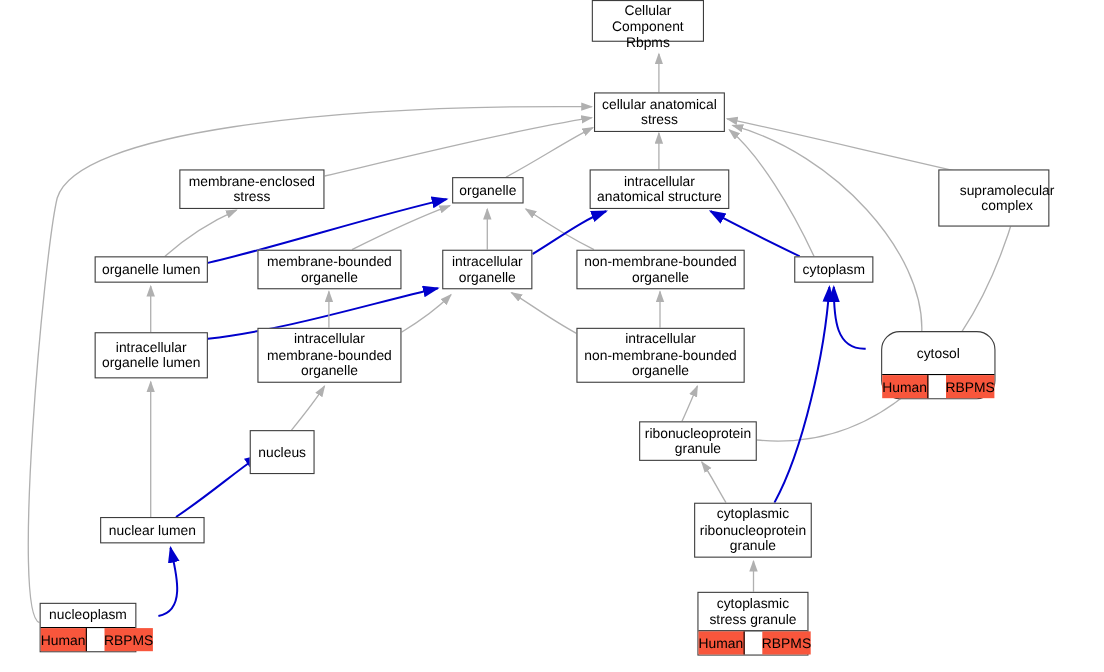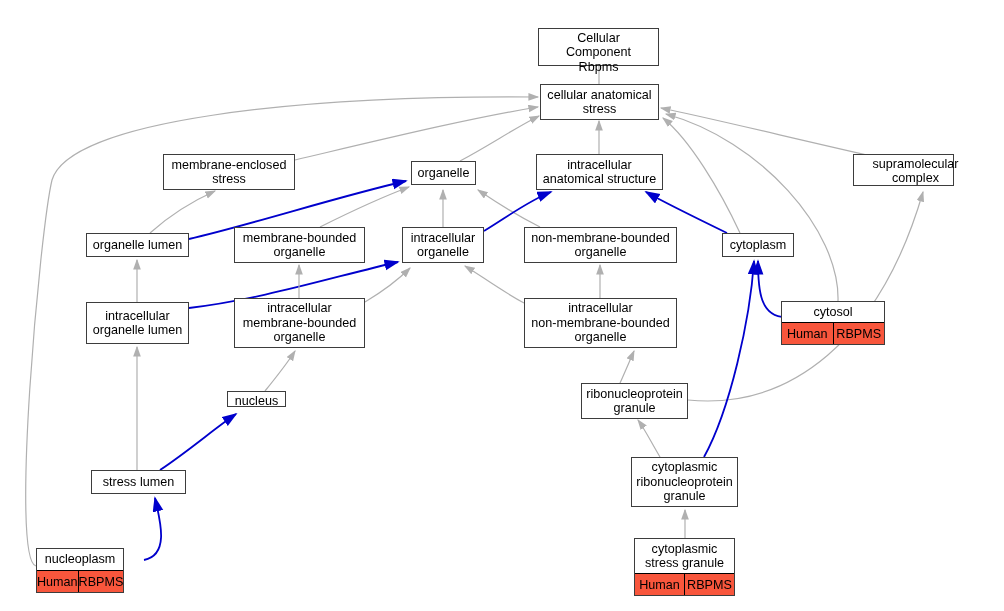--- a/index.html
+++ b/index.html
@@ -6,21 +6,21 @@
   html,body{margin:0;padding:0;background:#ffffff;}
   #stage{position:relative;width:1004px;height:611px;background:#ffffff;
          font-family:"Liberation Sans",sans-serif;overflow:hidden;}
   #edges{position:absolute;left:0;top:0;width:1004px;height:611px;}
   .node{position:absolute;box-sizing:border-box;background:#ffffff;
         border:1.4px solid #3d3d3d;display:flex;flex-direction:column;
         align-items:stretch;justify-content:flex-start;}
   .node .title{flex:1;display:flex;align-items:center;justify-content:center;
         text-align:center;font-size:12.6px;color:#000;line-height:14.4px;
         padding:2px 4px;white-space:pre-line;}
-  .ann{display:flex;height:21px;border-top:1.4px solid #000;}
+  .ann{display:flex;height:21px;border-top:1.4px solid #000;gap:16px;}
   .ann .cell{flex:1;display:flex;align-items:center;justify-content:center;
         background:#f8563c;color:#000;font-size:12.6px;line-height:14px;}
   .ann .cell.left{border-right:1.4px solid #000;}
 </style>
 </head>
 <body>
 
 <div id="stage">
   <svg id="edges" viewBox="0 0 1004 611" xmlns="http://www.w3.org/2000/svg">
     <defs>
@@ -59,40 +59,40 @@
         <path d="M688,400 C790,410 880,340 923,192" fill="none" stroke="#b0b0b0" stroke-width="1.2" marker-end="url(#ah-gray)"></path>
         <path d="M160,470 C190,450 215,428 236,414" fill="none" stroke="#0000cc" stroke-width="1.8" marker-end="url(#ah-blue)"></path>
         <path d="M137,470 L137,347" fill="none" stroke="#b0b0b0" stroke-width="1.2" marker-end="url(#ah-gray)"></path>
         <path d="M660,457 C650,440 644,428 638,420" fill="none" stroke="#b0b0b0" stroke-width="1.2" marker-end="url(#ah-gray)"></path>
         <path d="M704,457 C730,410 750,320 754,261" fill="none" stroke="#0000cc" stroke-width="1.8" marker-end="url(#ah-blue)"></path>
         <path d="M144,560 C170,555 160,520 155,498" fill="none" stroke="#0000cc" stroke-width="1.8" marker-end="url(#ah-blue)"></path>
         <path d="M685,538 L685,510" fill="none" stroke="#b0b0b0" stroke-width="1.2" marker-end="url(#ah-gray)"></path>
       </g>
   </svg>
   <div id="node-layer">
-      <div class="node" style="left: 538px; top: 28px; width: 121px; height: 38px;">
+      <div class="node" style="left: 538px; top: 0; width: 102px; height: 38px;">
         <div class="title">Cellular Component
 Rbpms</div>
       </div>
       <div class="node" style="left: 540px; top: 84px; width: 119px; height: 36px;">
         <div class="title">cellular anatomical
 stress</div>
       </div>
       <div class="node" style="left: 163px; top: 154px; width: 132px; height: 36px;">
         <div class="title">membrane-enclosed
 stress</div>
       </div>
       <div class="node" style="left: 411px; top: 161px; width: 65px; height: 24px;">
         <div class="title">organelle</div>
       </div>
       <div class="node" style="left: 536px; top: 154px; width: 127px; height: 36px;">
         <div class="title">intracellular
 anatomical structure</div>
       </div>
-      <div class="node" style="left: 853px; top: 154px; width: 101px; height: 32px; padding-left: 24px;">
+      <div class="node" style="left: 853px; top: 154px; width: 101px; height: 52px; padding-left: 24px;">
         <div class="title">supramolecular
 complex</div>
       </div>
       <div class="node" style="left: 86px; top: 233px; width: 103px; height: 24px;">
         <div class="title">organelle lumen</div>
       </div>
       <div class="node" style="left: 234px; top: 227px; width: 131px; height: 36px;">
         <div class="title">membrane-bounded
 organelle</div>
       </div>
@@ -114,41 +114,41 @@
       <div class="node" style="left: 234px; top: 298px; width: 131px; height: 50px;">
         <div class="title">intracellular
 membrane-bounded
 organelle</div>
       </div>
       <div class="node" style="left: 524px; top: 298px; width: 153px; height: 50px;">
         <div class="title">intracellular
 non-membrane-bounded
 organelle</div>
       </div>
-      <div class="node" style="left: 781px; top: 301px; width: 104px; height: 44px;">
+      <div class="node" style="left: 801px; top: 301px; width: 104px; height: 62px; border-radius: 17px;">
         <div class="title">cytosol</div>
         <div class="ann">
           <div class="cell left">Human</div>
           <div class="cell">RBPMS</div>
         </div>
       </div>
-      <div class="node" style="left: 227px; top: 391px; width: 59px; height: 16px;">
+      <div class="node" style="left: 227px; top: 391px; width: 59px; height: 40px;">
         <div class="title">nucleus</div>
       </div>
       <div class="node" style="left: 581px; top: 383px; width: 107px; height: 36px;">
         <div class="title">ribonucleoprotein
 granule</div>
       </div>
       <div class="node" style="left: 631px; top: 457px; width: 107px; height: 50px;">
         <div class="title">cytoplasmic
 ribonucleoprotein
 granule</div>
       </div>
       <div class="node" style="left: 91px; top: 470px; width: 95px; height: 24px;">
-        <div class="title">stress lumen</div>
+        <div class="title">nuclear lumen</div>
       </div>
       <div class="node" style="left: 36px; top: 548px; width: 88px; height: 45px;">
         <div class="title">nucleoplasm</div>
         <div class="ann">
           <div class="cell left">Human</div>
           <div class="cell">RBPMS</div>
         </div>
       </div>
       <div class="node" style="left: 634px; top: 538px; width: 101px; height: 58px;">
         <div class="title">cytoplasmic

